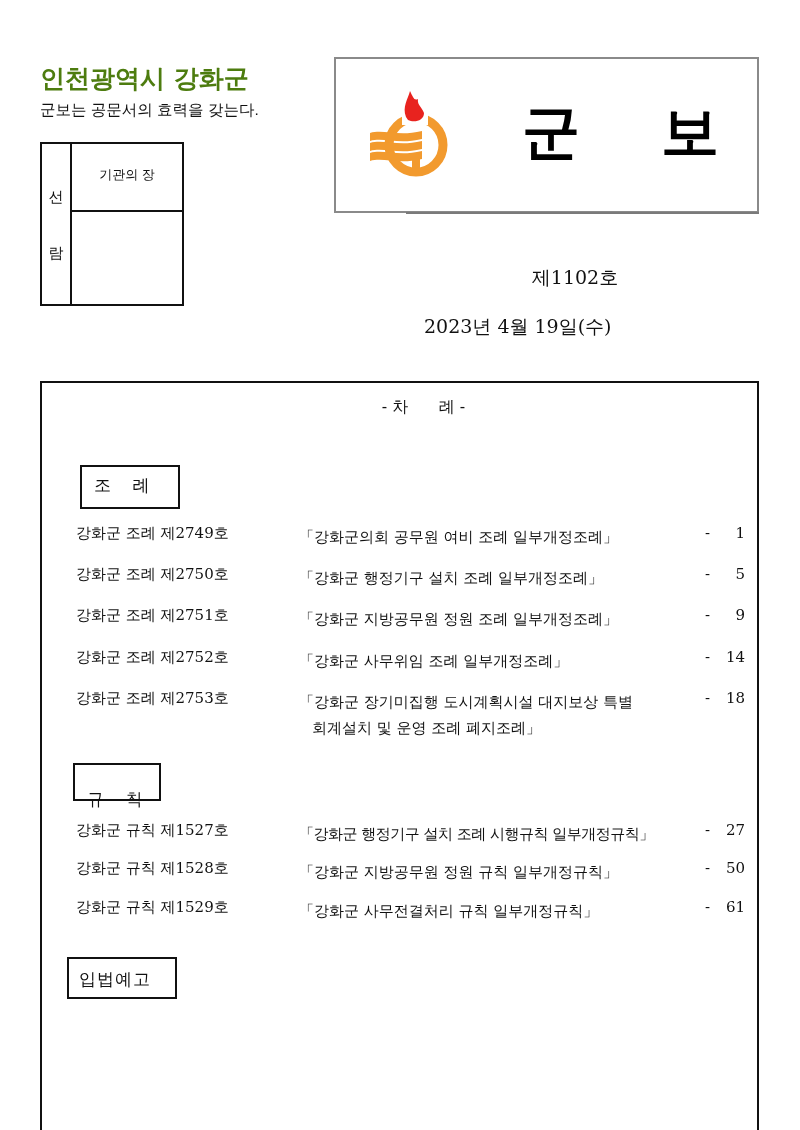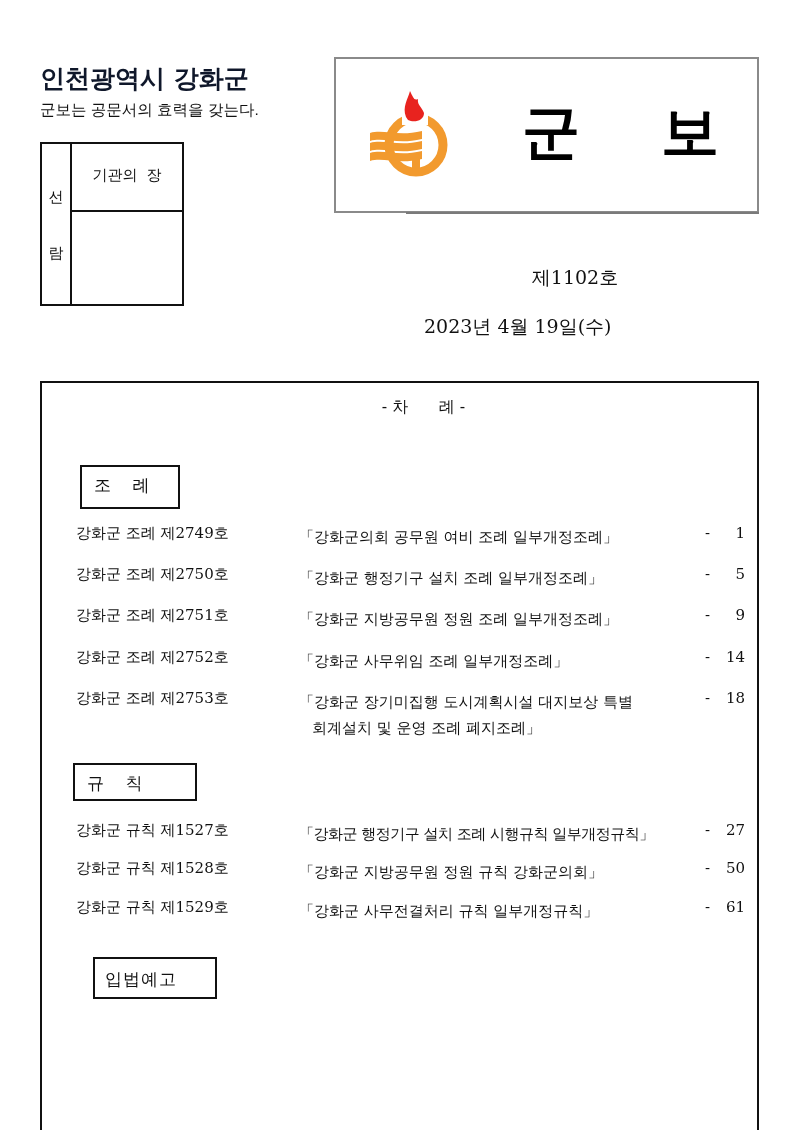--- a/index.html
+++ b/index.html
@@ -1,37 +1,37 @@
 <!DOCTYPE html>
 <html><head>
   <meta charset="utf-8">
   <style>
     html, body { margin: 0; padding: 0; background: #ffffff; }
     body { width: 800px; height: 1130px; position: relative; overflow: hidden; color: #111; font-family: "DejaVu Serif", serif; }
     .abs { position: absolute; }
-    .org { left: 40px; top: 62px; font-family: "DejaVu Sans", sans-serif; font-weight: bold; font-size: 25px; letter-spacing: 0px; color: #0f172a; white-space: nowrap; }
+    .org { left: 40px; top: 62px; font-family: "DejaVu Sans", sans-serif; font-weight: bold; font-size: 25px; letter-spacing: 0px; color: #4d7c0f; white-space: nowrap; }
     .motto { left: 40px; top: 100px; font-family: Liberation Sans, sans-serif; font-size: 15.5px; color: #111; white-space: nowrap; }
     .review { left: 40px; top: 142px; width: 144px; height: 164px; border: 2px solid #111; box-sizing: border-box; }
     .review .side { position: absolute; left: 0; top: 0; width: 30px; height: 100%; border-right: 2px solid #111; box-sizing: border-box; }
     .review .side span { position: absolute; left: 0; width: 28px; text-align: center; font-family: "DejaVu Sans", sans-serif; font-size: 15px; }
-    .review .head { position: absolute; left: 30px; top: 0; right: 0; height: 68px; border-bottom: 2px solid #111; box-sizing: border-box; text-align: center; padding-top: 22px; font-family: Liberation Mono, monospace; font-size: 15px; }
+    .review .head { position: absolute; left: 30px; top: 0; right: 0; height: 68px; border-bottom: 2px solid #111; box-sizing: border-box; text-align: center; padding-top: 22px; font-family: Liberation Sans, sans-serif; font-size: 13px; }
     .masthead { left: 334px; top: 57px; width: 425px; height: 156px; border: 2px solid #8a8a8a; box-sizing: border-box; background: #fff; }
     .masthead .shadow { position: absolute; left: 70px; right: -2px; bottom: -3px; height: 2px; background: #7a7a7a; }
     .masthead .logo { position: absolute; left: 28px; top: 28px; width: 96px; height: 96px; }
     .masthead .t1, .masthead .t2 { position: absolute; top: 38px; font-family: "DejaVu Sans", sans-serif; font-weight: bold; font-size: 58px; line-height: 70px; color: #000; }
     .masthead .t1 { left: 186px; }
     .masthead .t2 { left: 325px; }
     .issue { left: 500px; top: 265px; width: 150px; text-align: center; font-size: 19px; white-space: nowrap; }
     .date { left: 424px; top: 314px; width: 270px; font-size: 19px; white-space: nowrap; }
     .toc { left: 40px; top: 381px; width: 719px; height: 760px; border: 2px solid #111; border-bottom: none; box-sizing: border-box; }
     .toc-title { position: absolute; left: 0; right: 0; top: 14px; text-align: center; font-size: 16px; white-space: pre; padding-left: 48px; }
     .sec { position: absolute; border: 2px solid #111; box-sizing: border-box; font-size: 17px; white-space: pre; font-family: "DejaVu Serif", serif; }
     .sec.s1 { left: 38px; top: 82px; width: 100px; height: 44px; padding: 7px 0 0 12px; }
-    .sec.s2 { left: 31px; top: 380px; width: 124px; height: 38px; padding: 7px 0 0 12px; }
-    .sec.s3 { left: 25px; top: 574px; width: 124px; height: 42px; padding: 9px 0 0 10px; font-family: "DejaVu Sans", sans-serif; letter-spacing: 1px; margin-left: 26px; }
+    .sec.s2 { left: 31px; top: 380px; width: 88px; height: 38px; padding: 23px 0 0 12px; }
+    .sec.s3 { left: 25px; top: 574px; width: 110px; height: 42px; padding: 9px 0 0 10px; font-family: "DejaVu Sans", sans-serif; letter-spacing: 1px; }
     .row { position: absolute; left: 0; right: 0; font-size: 15px; font-family: "DejaVu Serif", serif; }
     .row .code { position: absolute; left: 34px; white-space: nowrap; }
     .row .title { position: absolute; left: 257px; width: 400px; line-height: 26px; white-space: nowrap; }
     .row .dash { position: absolute; left: 663px; }
     .row .page { position: absolute; right: 12px; text-align: right; }
   </style>
 </head>
 <body>
 
 <div class="abs org">인천광역시 강화군</div>
@@ -103,21 +103,21 @@
   <div class="sec s2">규    칙</div>
 
   <div class="row" style="top:438px">
     <span class="code">강화군 규칙 제1527호</span>
     <span class="title" style="letter-spacing:-0.5px">「강화군 행정기구 설치 조례 시행규칙 일부개정규칙」</span>
     <span class="dash">-</span>
     <span class="page">27</span>
   </div>
   <div class="row" style="top:476px">
     <span class="code">강화군 규칙 제1528호</span>
-    <span class="title">「강화군 지방공무원 정원 규칙 강화군의회」</span>
+    <span class="title">「강화군 지방공무원 정원 규칙 일부개정규칙」</span>
     <span class="dash">-</span>
     <span class="page">50</span>
   </div>
   <div class="row" style="top:515px">
     <span class="code">강화군 규칙 제1529호</span>
     <span class="title">「강화군 사무전결처리 규칙 일부개정규칙」</span>
     <span class="dash">-</span>
     <span class="page">61</span>
   </div>
 

